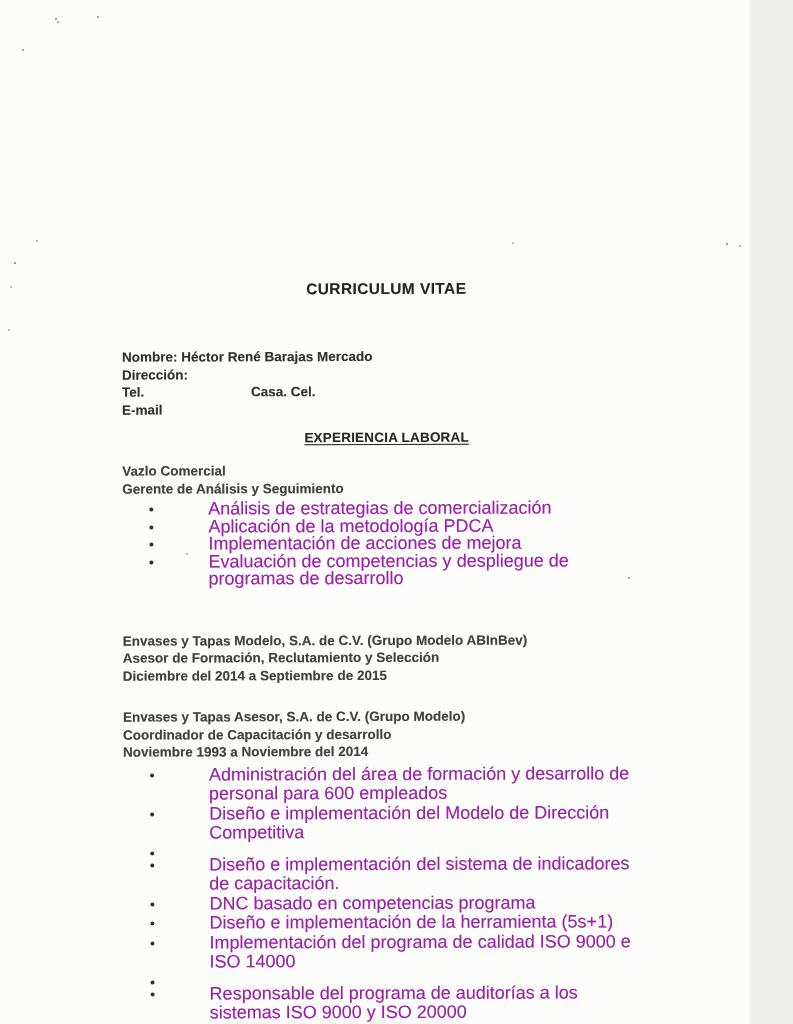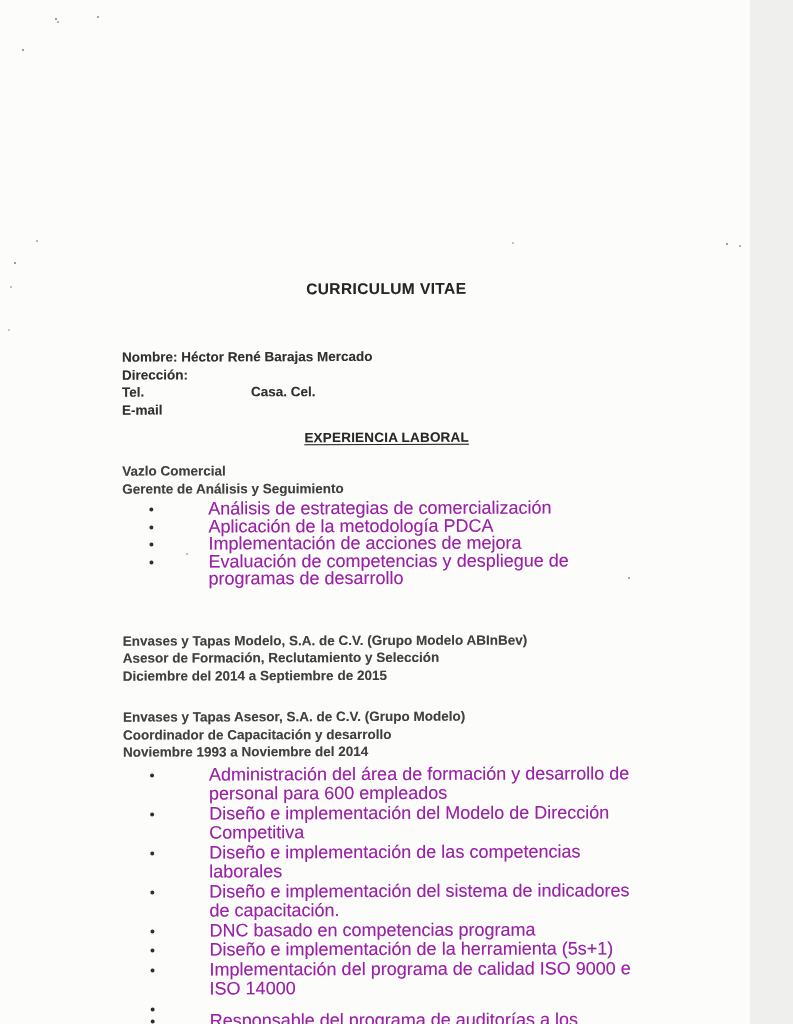--- a/index.html
+++ b/index.html
@@ -160,21 +160,20 @@
         <li class="bullet">
             <span class="dot"></span>
             <span>Administración del área de formación y desarrollo de personal para 600 empleados</span>
           </li>
         <li class="bullet">
             <span class="dot"></span>
             <span>Diseño e implementación  del Modelo de Dirección Competitiva</span>
           </li>
         <li class="bullet">
             <span class="dot"></span>
-            <span>Diseño e implementación de las competencias laborales</span>
           </li>
         <li class="bullet">
             <span class="dot"></span>
             <span>Diseño e implementación del sistema de indicadores de capacitación.</span>
           </li>
         <li class="bullet">
             <span class="dot"></span>
             <span>DNC basado en competencias programa</span>
           </li>
         <li class="bullet">

